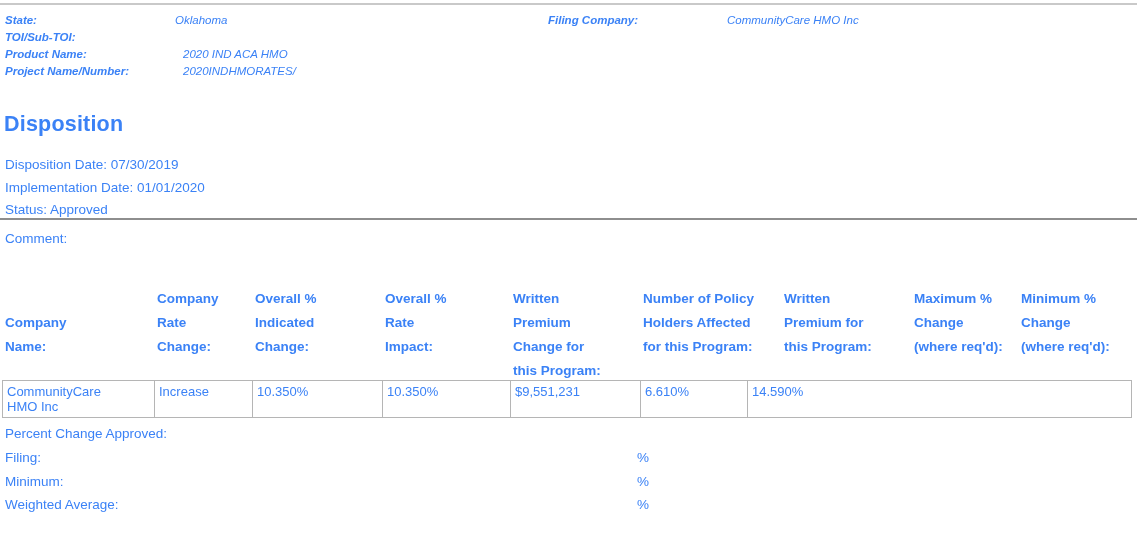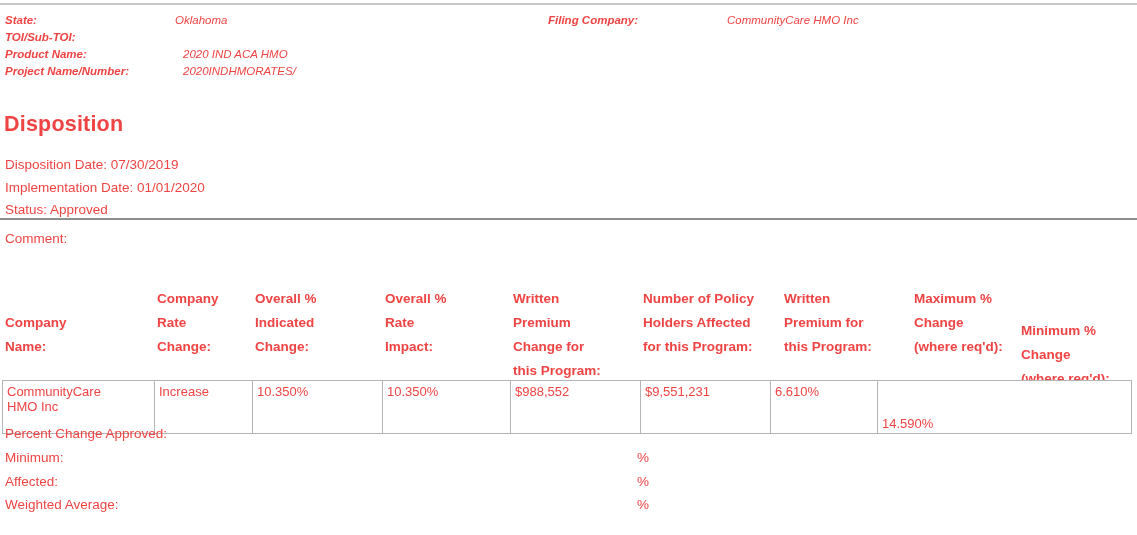--- a/index.html
+++ b/index.html
@@ -1,21 +1,21 @@
 <!DOCTYPE html>
 <html><head>
 <meta charset="utf-8">
 <style>
   html,body{margin:0;padding:0;background:#ffffff;}
   .page{
     position:relative;
     width:1137px;height:535px;
     background:#ffffff;
     font-family:"Liberation Sans", sans-serif;
-    color:#ef4444;
+    color:#3b82f6;
     overflow:hidden;
   }
   .abs{position:absolute;white-space:nowrap;}
   
   .meta-label{font-size:11.5px;font-style:italic;font-weight:bold;}
   .meta-value{font-size:11.5px;font-style:italic;}
   .rule-top{position:absolute;top:3px;left:0;width:1137px;height:2px;background:#c9c9c9;}
   .rule-mid{position:absolute;top:218px;left:0;width:1137px;height:2px;background:#8e8e8e;}
   .page-title{font-size:21.5px;font-weight:bold;letter-spacing:0.2px;}
   .body-line{font-size:13.5px;}
@@ -36,21 +36,21 @@
     font-size:13px;line-height:15px;
     background:#ffffff;
   }
   .tbl-row .dcell{
     box-sizing:border-box;flex:0 0 auto;
     padding:3px 4px 2px 4px;
     border-right:1px solid #b5b5b5;
   }
   .tbl-row .dcell:last-child{border-right:none;}
   .c1{width:152px;} .c2{width:98px;} .c3{width:130px;} .c4{width:128px;}
-  .c5{width:130px;} .c6{width:141px;} .c7{width:130px;} .c8{width:107px;} .c9{width:114px;margin-top:32px;}
+  .c5{width:130px;} .c6{width:141px;} .c7{width:130px;} .c8{width:107px;} .c9{width:114px;}
   .wrap-narrow{display:inline-block;max-width:104px;white-space:normal;}
   .bold-line{font-size:13.5px;font-weight:normal;}
   .pct{font-size:13.5px;font-weight:normal;}
 </style>
 </head>
 <body>
 
 <div class="page">
 
   <div class="rule-top"></div>
@@ -115,30 +115,29 @@
     <div class="hcell c9">Minimum %
 Change
 (where req'd):</div>
   </div>
 
   <div class="tbl-row">
     <div class="dcell c1"><span class="wrap-narrow">CommunityCare HMO Inc</span></div>
     <div class="dcell c2">Increase</div>
     <div class="dcell c3">10.350%</div>
     <div class="dcell c4">10.350%</div>
-    <div class="dcell c5">$988,552</div>
     <div class="dcell c7">$9,551,231</div>
     <div class="dcell c8">6.610%</div>
     <div class="dcell c9">14.590%</div>
   </div>
 
   <div class="abs bold-line" style="top:426px;left:5px">Percent Change Approved:</div>
 
-  <div class="abs bold-line" style="top:450px;left:5px">Minimum:</div>
+  <div class="abs bold-line" style="top:450px;left:5px">Filing:</div>
   <div class="abs pct" style="top:450px;left:637px">%</div>
 
-  <div class="abs bold-line" style="top:474px;left:5px">Affected:</div>
+  <div class="abs bold-line" style="top:474px;left:5px">Minimum:</div>
   <div class="abs pct" style="top:474px;left:637px">%</div>
 
   <div class="abs bold-line" style="top:497px;left:5px">Weighted Average:</div>
   <div class="abs pct" style="top:497px;left:637px">%</div>
 
 </div>
 
 </body></html>

